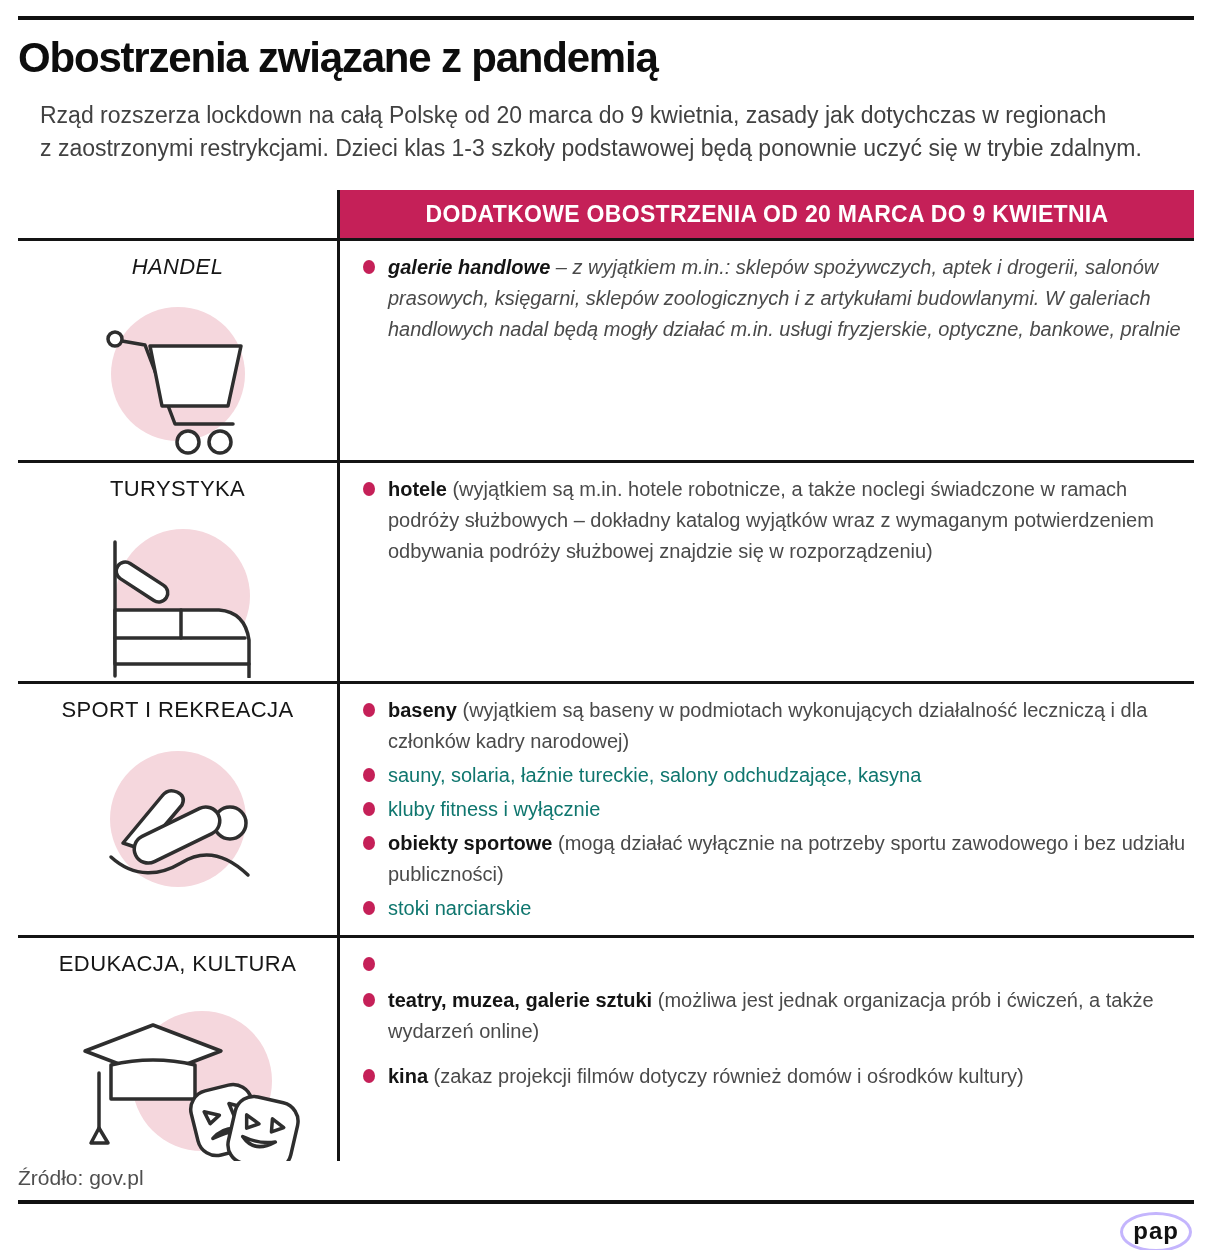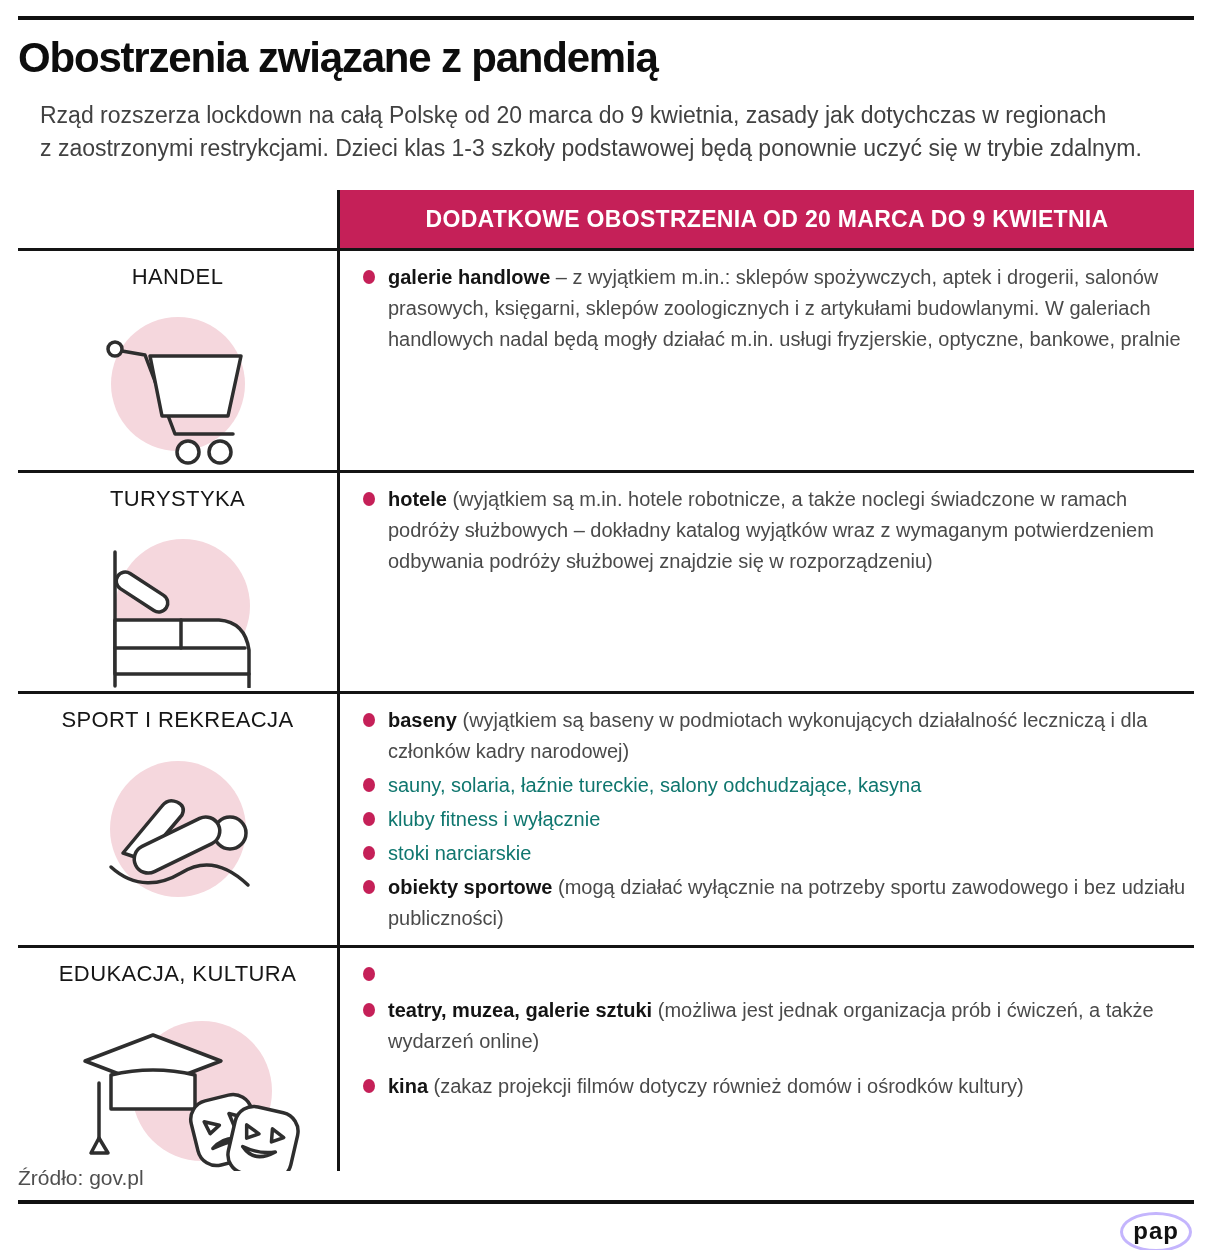--- a/index.html
+++ b/index.html
@@ -10,31 +10,31 @@
   .top-rule{position:absolute;left:18px;right:18px;top:16px;height:4px;background:#111;}
   .title{
     position:absolute;left:18px;top:34px;margin:0;
     font-size:42px;font-weight:bold;letter-spacing:-1.2px;color:#0d0d0d;
   }
   .subtitle{
     position:absolute;left:18px;top:99px;width:1176px;
     font-size:23px;line-height:33px;color:#414141;margin-left:22px;
   }
   .grid{position:absolute;left:18px;top:190px;width:1176px;}
-  .grid-band{display:grid;grid-template-columns:319px 1fr;height:58px;}
+  .grid-band{display:grid;grid-template-columns:319px 1fr;height:48px;}
   .band{
     background:var(--accent,#c52058);border-left:3px solid #141414;box-sizing:border-box;
     display:flex;align-items:center;justify-content:center;
     color:#fff;font-weight:bold;font-size:23px;letter-spacing:0.3px;
   }
   .row{
     display:grid;grid-template-columns:319px 1fr;
     border-top:3px solid #141414;box-sizing:border-box;
   }
-  .row-handel{min-height:222px;}
+  .row-handel{min-height:222px;font-style:italic;}
   .row-turystyka{min-height:221px;}
   .row-sport{min-height:251px;}
   .row-edukacja{min-height:219px;}
   .cell-left{display:flex;flex-direction:column;align-items:center;padding-top:13px;box-sizing:border-box;}
   .cat{font-size:22px;color:#161616;letter-spacing:0.4px;}
   .icon-art{margin-top:4px;}
   .cell-right{
     border-left:3px solid #141414;box-sizing:border-box;
     padding:11px 8px 8px 20px;
   }
@@ -143,25 +143,25 @@
           <li class="item">
             <span class="dot"></span>
             <span class="txt"><span class="dark">sauny, solaria, łaźnie tureckie, salony odchudzające, kasyna</span></span>
           </li>
           <li class="item">
             <span class="dot"></span>
             <span class="txt"><span class="dark">kluby fitness i wyłącznie</span></span>
           </li>
           <li class="item">
             <span class="dot"></span>
+            <span class="txt"><b>obiekty sportowe</b><span class="rest"> (mogą działać wyłącznie na potrzeby sportu zawodowego i bez udziału publiczności)</span></span>
+          </li>
+          <li class="item">
+            <span class="dot"></span>
             <span class="txt"><span class="dark">stoki narciarskie</span></span>
-          </li>
-          <li class="item">
-            <span class="dot"></span>
-            <span class="txt"><b>obiekty sportowe</b><span class="rest"> (mogą działać wyłącznie na potrzeby sportu zawodowego i bez udziału publiczności)</span></span>
           </li>
         </ul>
     </div>
   </div>
 
   <div class="row row-edukacja">
     <div class="cell-left">
       <div class="cat">EDUKACJA, KULTURA</div>
       <svg class="icon-art" width="262" height="180" viewBox="0 0 262 180">
         <circle class="pink-fill" cx="155" cy="100" r="70"></circle>

